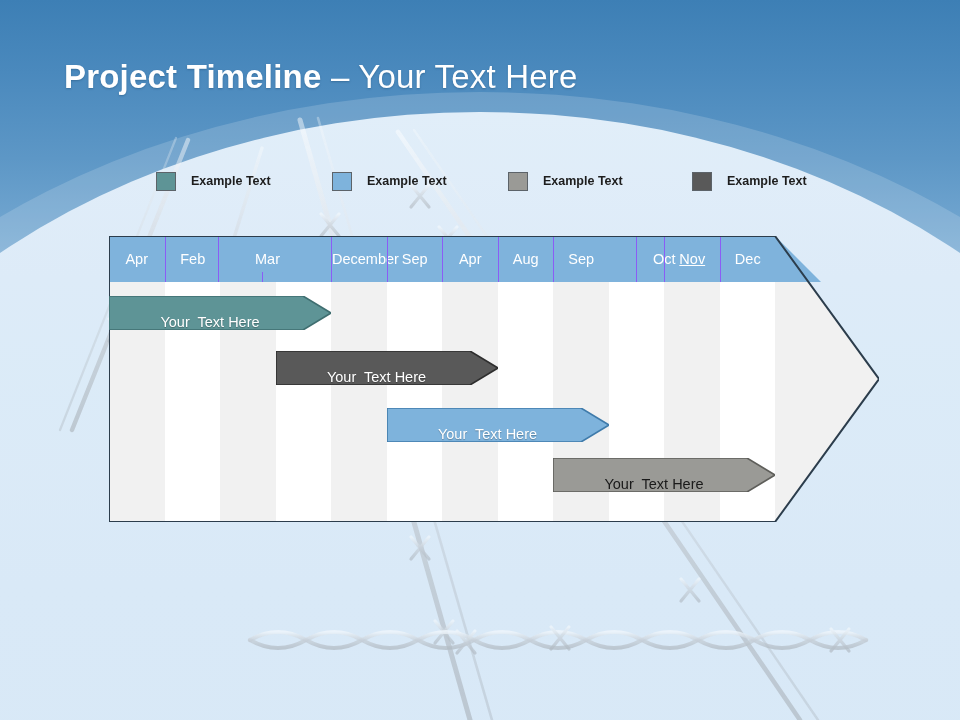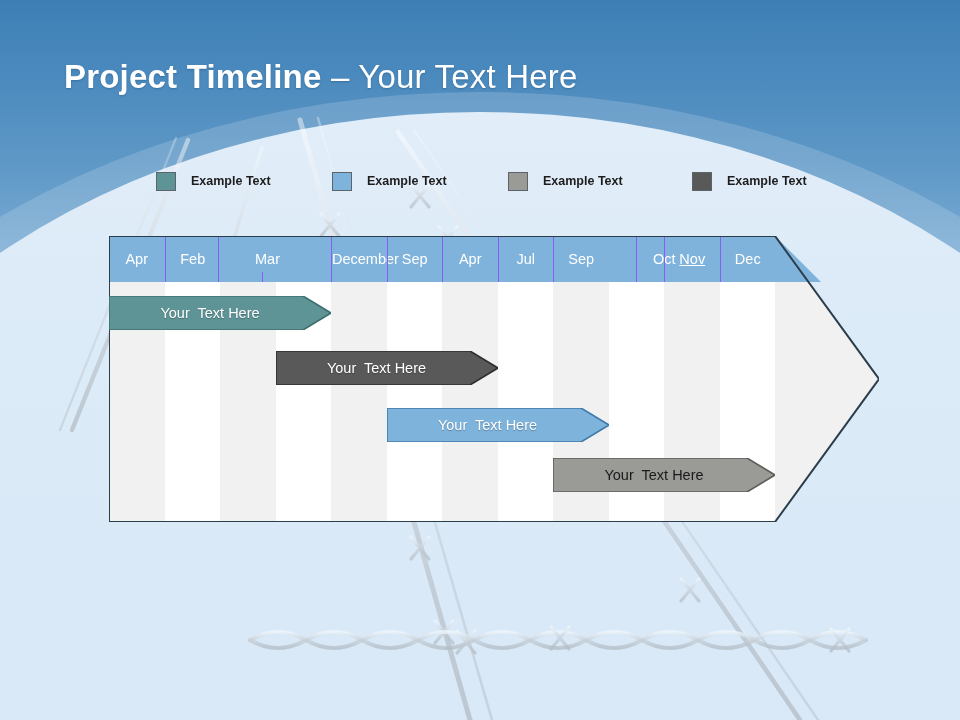--- a/index.html
+++ b/index.html
@@ -170,21 +170,21 @@
     height: 240px;
   }
   .body-col.odd  { background: #f1f1f1; }
   .body-col.even { background: #ffffff; }
 
   
   .bar {
     position: absolute;
     height: 34px;
     display: flex;
-    align-items: center;
+    align-items: flex-end;
     justify-content: center;
   }
   .bar-shape {
     position: absolute;
     left: 0; top: 0;
     width: 100%; height: 100%;
   }
   .bar-text {
     position: relative;
     z-index: 2;
@@ -304,21 +304,21 @@
       </div>
 
     <div class="header-band">
         <div class="col-cell" style="left: 0px; width: 55.5px;">Apr</div>
         <div class="col-cell" style="left: 55.5px; width: 55.5px;">Feb</div>
         <div class="col-cell" style="left: 109px; width: 55.5px; padding-left: 36px;">Mar</div>
         <div class="col-cell" style="left: 153px; width: 55.5px; margin-top: 36px;">Apr</div>
         <div class="col-cell" style="left: 222px; width: 55.5px;">December</div>
         <div class="col-cell" style="left: 277.5px; width: 55.5px;">Sep</div>
         <div class="col-cell" style="left: 333px; width: 55.5px;">Apr</div>
-        <div class="col-cell" style="left: 388.5px; width: 55.5px;">Jul</div>
+        <div class="col-cell" style="left: 388.5px; width: 55.5px;">Aug</div>
         <div class="col-cell" style="left: 444px; width: 55.5px;">Sep</div>
         <div class="col-cell" style="left: 527px; width: 55.5px;">Oct</div>
         <div class="col-cell" style="left: 555px; width: 55.5px; text-decoration: underline;">Nov</div>
         <div class="col-cell" style="left: 610.5px; width: 55.5px;">Dec</div>
       </div>
 
     <svg class="arrow-outline" viewBox="0 0 770 286" xmlns="http://www.w3.org/2000/svg">
       <polygon points="0,0 666,0 770,143 666,286 0,286" fill="none" stroke="#2c3d4c" stroke-width="2"></polygon>
     </svg>
 

